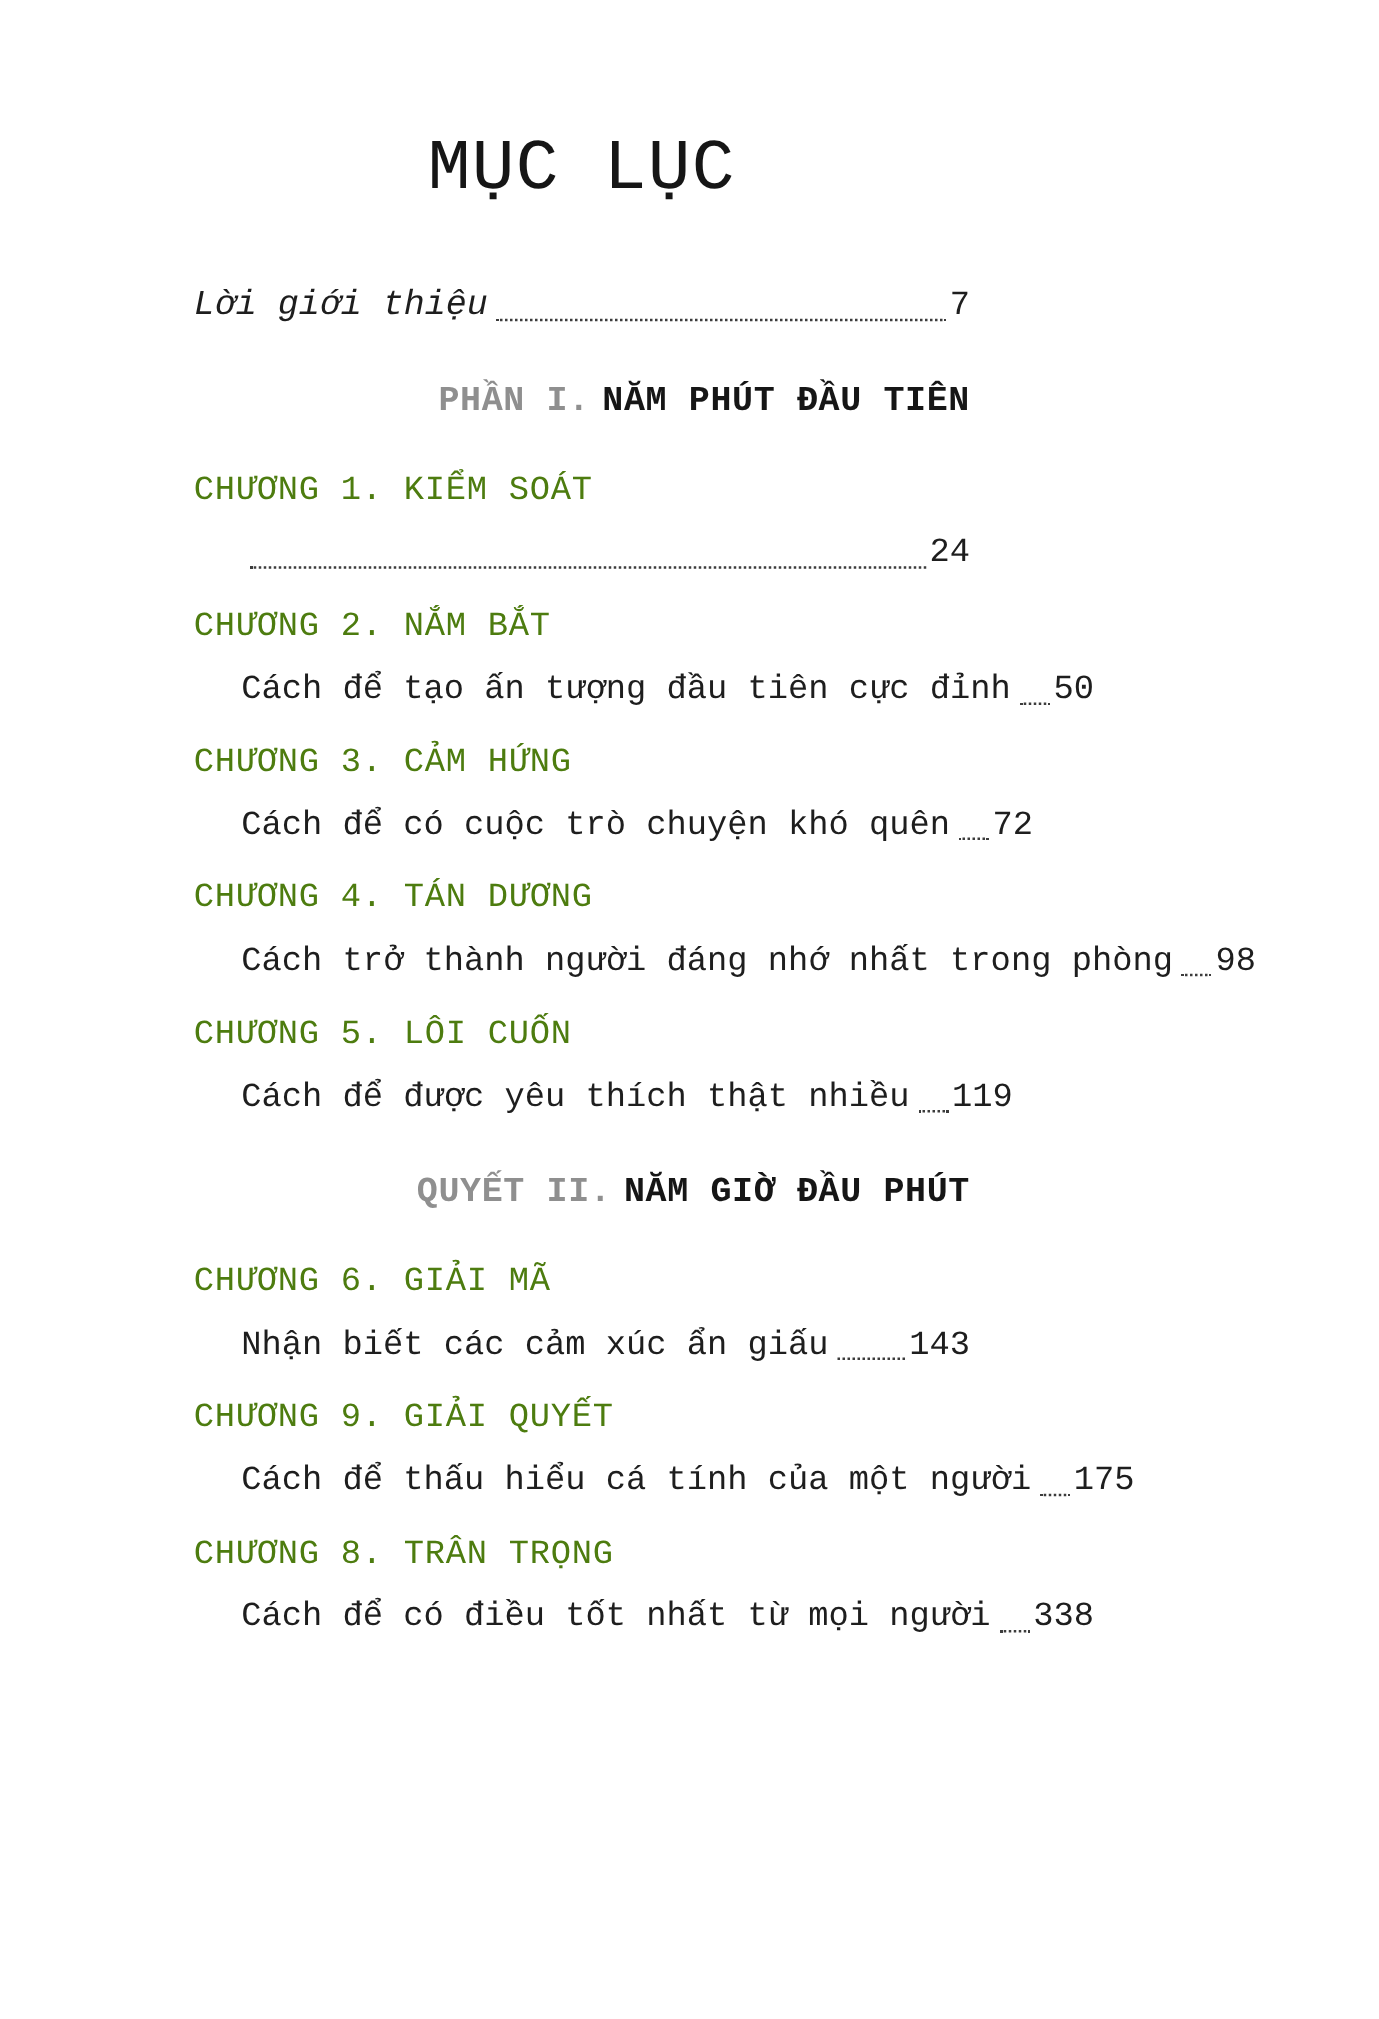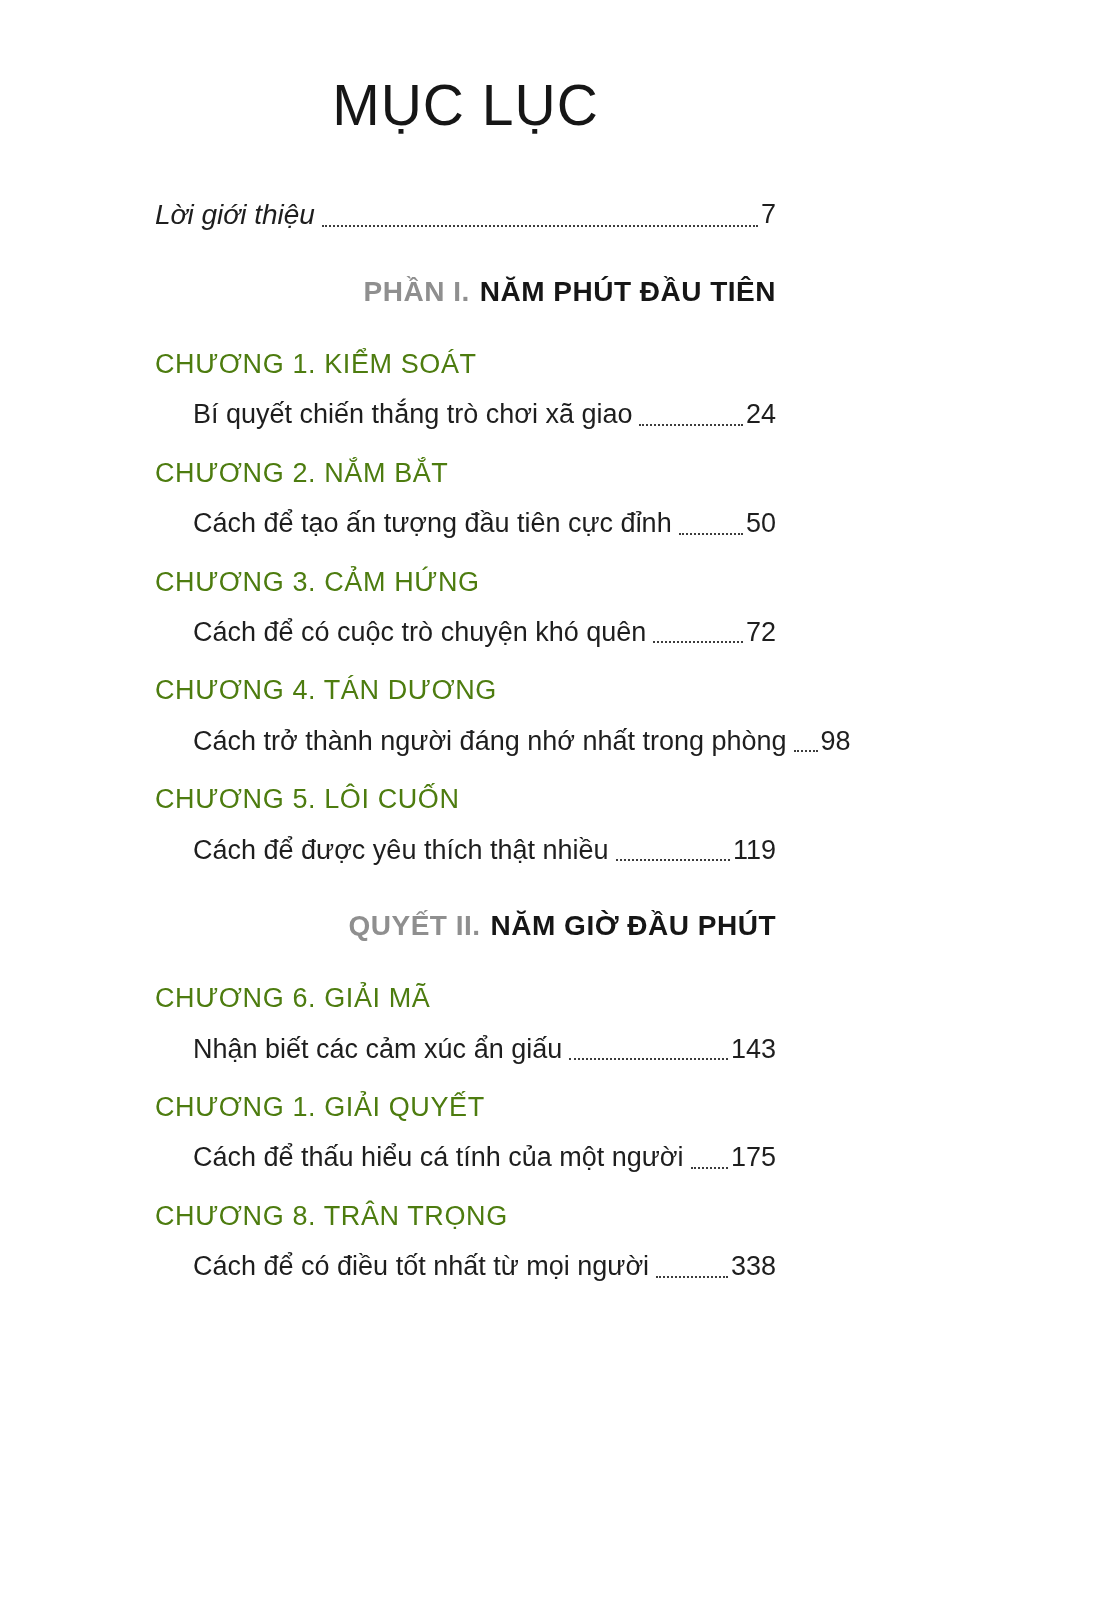--- a/index.html
+++ b/index.html
@@ -8,33 +8,34 @@
     height: 1615px;
     background: #ffffff;
     font-family: "Liberation Sans", sans-serif;
     color: #1e1e1e;
     overflow: hidden;
   }
   .page {
     box-sizing: border-box;
     width: 949px;
     height: 1615px;
-    padding: 72px 173px 0 155px;
+    padding: 104px 173px 0 155px;
+    font-family: Liberation Mono, monospace;
   }
   .doc-title {
     margin: 0 0 58px 0;
     text-align: center;
     font-size: 57px;
     font-weight: 500;
     letter-spacing: 1px;
     color: #161616;
   }
   .toc-line {
     display: flex;
-    align-items: flex-start;
+    align-items: flex-end;
     font-size: 27px;
     line-height: 1.35;
     white-space: nowrap;
   }
   .toc-line .dots {
     flex: 1 1 auto;
     min-width: 24px;
     border-bottom: 2.5px dotted #3c3c3c;
     margin: 0 3px 0 7px;
     align-self: flex-end;
@@ -85,21 +86,20 @@
     <span class="pagenum">7</span>
   </div>
 
   <h2 class="part-heading">
     <span class="part-label">PHẦN I.</span><span class="part-title">NĂM PHÚT ĐẦU TIÊN</span>
   </h2>
 
   <section class="toc-chapter">
     <div class="chapter-heading">CHƯƠNG 1. KIỂM SOÁT</div>
     <div class="toc-line sub-line">
-      <span class="sub-text">Bí quyết chiến thắng trò chơi xã giao</span>
       <span class="dots"></span>
       <span class="pagenum">24</span>
     </div>
   </section>
 
   <section class="toc-chapter">
     <div class="chapter-heading">CHƯƠNG 2. NẮM BẮT</div>
     <div class="toc-line sub-line">
       <span class="sub-text">Cách để tạo ấn tượng đầu tiên cực đỉnh</span>
       <span class="dots"></span>
@@ -141,21 +141,21 @@
   <section class="toc-chapter">
     <div class="chapter-heading">CHƯƠNG 6. GIẢI MÃ</div>
     <div class="toc-line sub-line">
       <span class="sub-text">Nhận biết các cảm xúc ẩn giấu</span>
       <span class="dots"></span>
       <span class="pagenum">143</span>
     </div>
   </section>
 
   <section class="toc-chapter">
-    <div class="chapter-heading">CHƯƠNG 1. GIẢI QUYẾT</div>
+    <div class="chapter-heading">CHƯƠNG 9. GIẢI QUYẾT</div>
     <div class="toc-line sub-line">
       <span class="sub-text">Cách để thấu hiểu cá tính của một người</span>
       <span class="dots"></span>
       <span class="pagenum">175</span>
     </div>
   </section>
 
   <section class="toc-chapter">
     <div class="chapter-heading">CHƯƠNG 8. TRÂN TRỌNG</div>
     <div class="toc-line sub-line">

